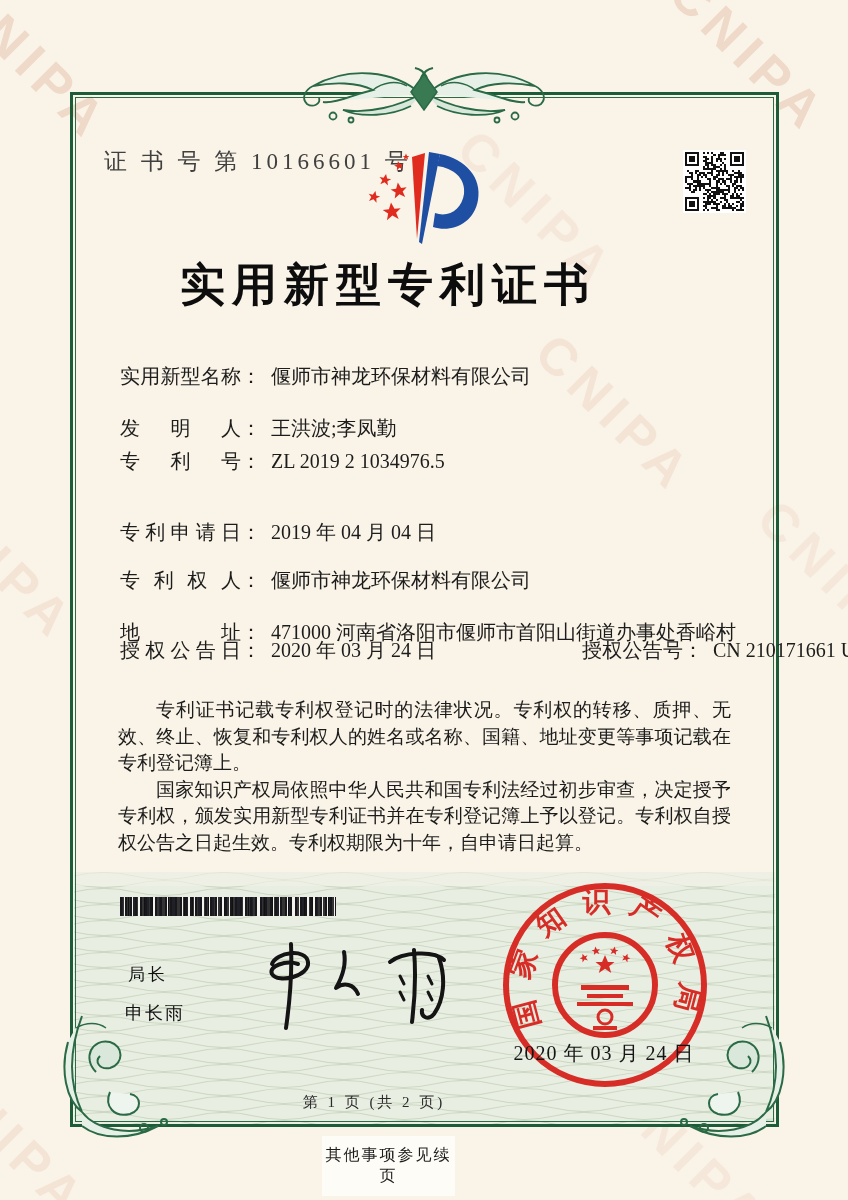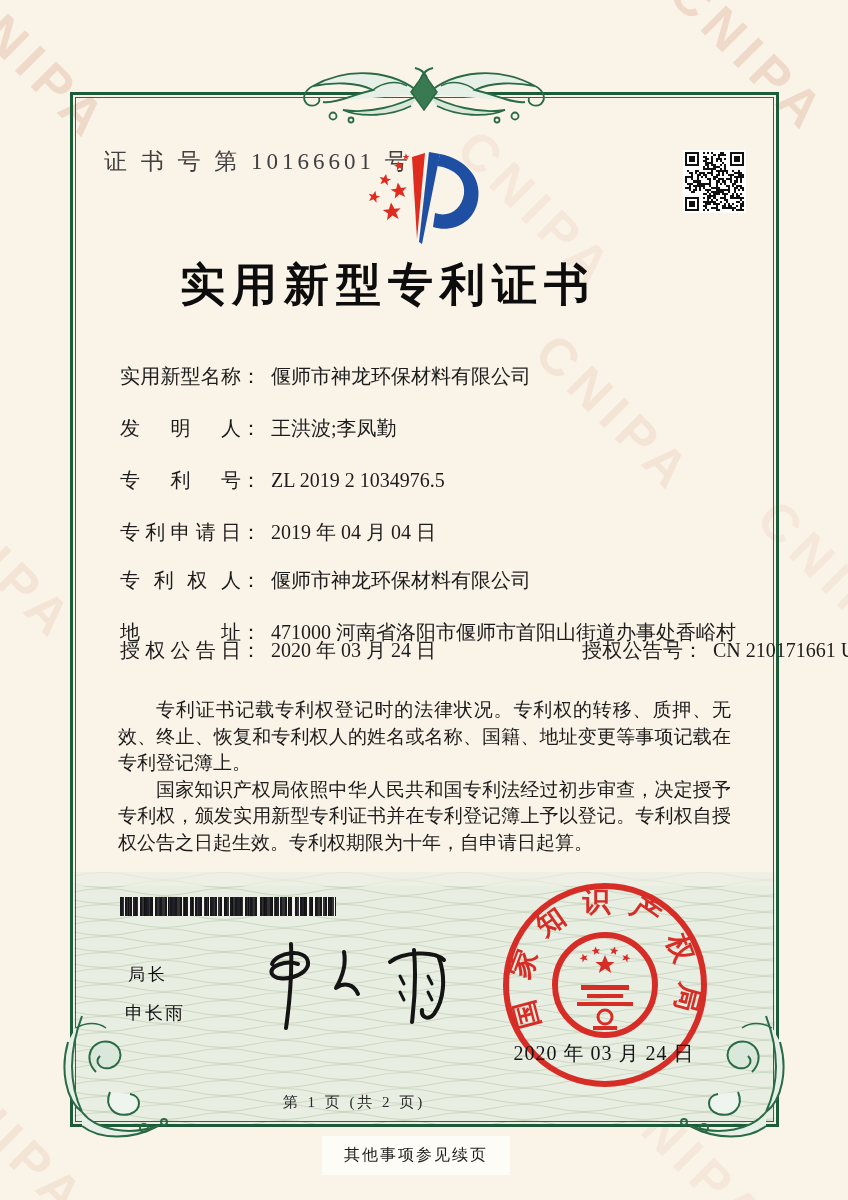--- a/index.html
+++ b/index.html
@@ -55,23 +55,23 @@
 
   .sig-title{position:absolute;left:128px;top:963px;font-size:17px;letter-spacing:3px;color:#111;z-index:5;}
   .sig-name{position:absolute;left:125px;top:1001px;font-size:18px;letter-spacing:2px;color:#111;z-index:5;}
   .sig-script{position:absolute;left:242px;top:938px;width:220px;height:100px;z-index:5;}
 
   .seal{position:absolute;left:499px;top:879px;width:212px;height:212px;z-index:5;opacity:.95;}
   .seal-date{position:absolute;left:509px;top:1040px;width:190px;text-align:center;
       font-size:20px;letter-spacing:1px;color:#141414;z-index:6;}
 
   .page-num{position:absolute;left:0;top:1093px;width:708px;text-align:center;
-      font-size:15px;letter-spacing:3px;color:#2b2b2b;z-index:5;}
-
-  .note-box{position:absolute;left:322px;top:1136px;width:188px;padding:9px 0;z-index:5;
+      font-size:15px;letter-spacing:3px;color:#2b2b2b;z-index:5;padding-left:20px;}
+
+  .note-box{position:absolute;left:322px;top:1136px;width:133px;padding:9px 0;z-index:5;
       background:#fefcf6;text-align:center;font-size:16px;letter-spacing:2px;color:#1c1c1c;}
 </style>
 </head>
 <body>
 
 <div class="page">
 
   <span class="wm" style="left:-18px;top:-30px;">CNIPA</span>
   <span class="wm" style="left:700px;top:-38px;">CNIPA</span>
   <span class="wm f3" style="left:488px;top:118px;">CNIPA</span>
@@ -167,21 +167,21 @@
     </svg>
 
     <div class="title">实用新型专利证书</div>
 
     <div class="frow" style="top:363px;">
       <span class="lbl">实用新型名称</span><span class="col">：</span><span>偃师市神龙环保材料有限公司</span>
     </div>
     <div class="frow" style="top:415px;">
       <span class="lbl">发明人</span><span class="col">：</span><span>王洪波;李凤勤</span>
     </div>
-    <div class="frow" style="top:467px;">
+    <div class="frow" style="top:448px;">
       <span class="lbl">专利号</span><span class="col">：</span><span>ZL 2019 2 1034976.5</span>
     </div>
     <div class="frow" style="top:519px;">
       <span class="lbl">专利申请日</span><span class="col">：</span><span>2019 年 04 月 04 日</span>
     </div>
     <div class="frow" style="top:567px;">
       <span class="lbl">专利权人</span><span class="col">：</span><span>偃师市神龙环保材料有限公司</span>
     </div>
     <div class="frow" style="top:619px;">
       <span class="lbl">地址</span><span class="col">：</span><span>471000 河南省洛阳市偃师市首阳山街道办事处香峪村</span>

